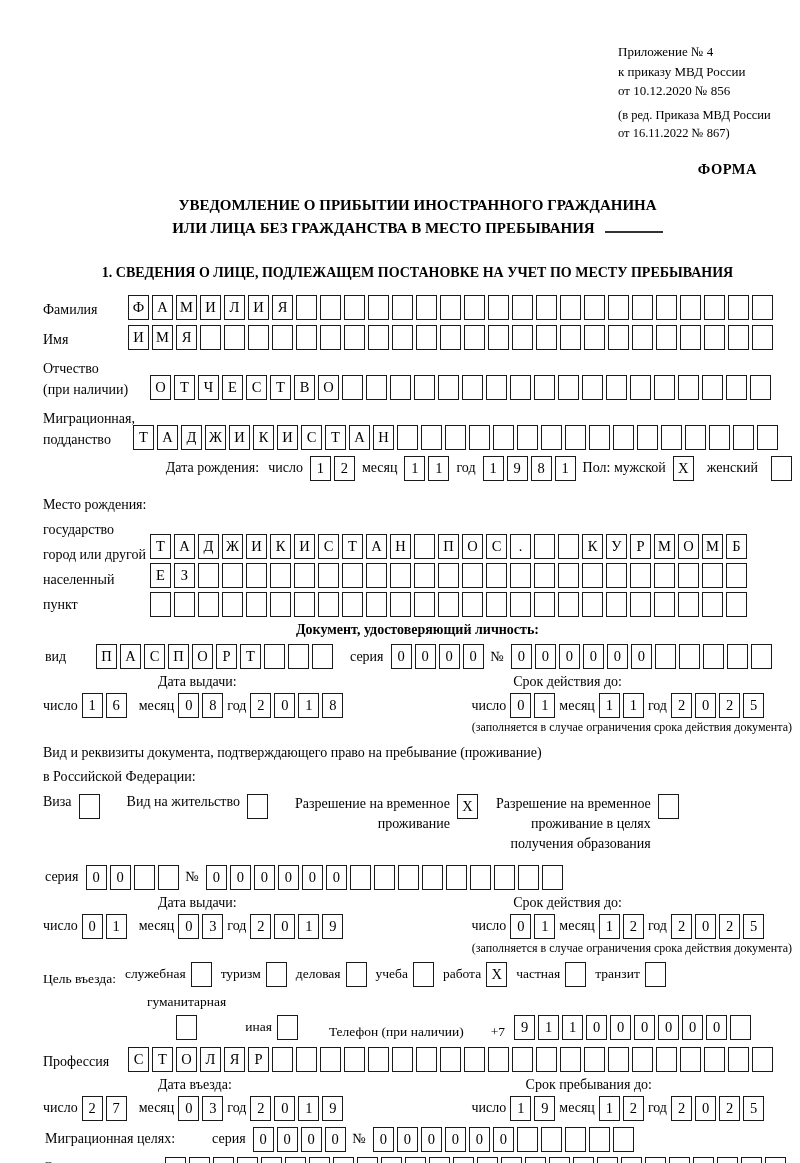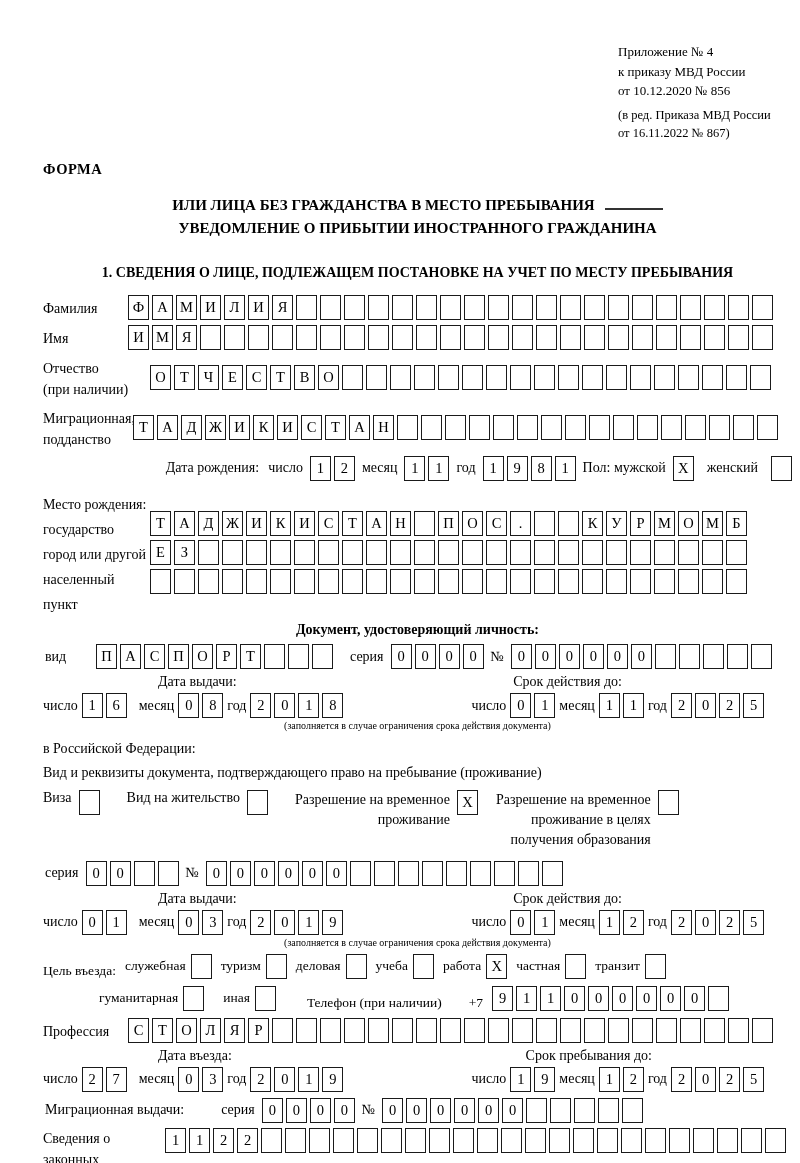--- a/index.html
+++ b/index.html
@@ -3,64 +3,64 @@
 <meta charset="utf-8">
 <style>
   * { margin:0; padding:0; box-sizing:border-box; }
   html,body { background:#fff; }
   body { width:800px; font-family:"Liberation Serif", serif; color:#000; }
   .page { width:800px; min-height:1163px; padding:42px 8px 30px 43px; }
 
   
   .annex { margin-left:575px; font-size:13px; line-height:1.5; }
   .annex-edit { margin-top:5px; font-size:12.5px; line-height:1.5; }
-  .forma { padding-right:35px; font-weight:bold; font-size:14.5px; margin-top:18px; letter-spacing:.5px; }
+  .forma { text-align:right; padding-right:35px; font-weight:bold; font-size:14.5px; margin-top:18px; letter-spacing:.5px; }
 
   .title { text-align:center; font-weight:bold; font-size:15px; line-height:1.55; margin-top:16px; }
   .blank-line { display:inline-block; width:58px; border-bottom:2px solid #333; margin-left:10px; vertical-align:baseline; }
   .sect { font-weight:bold; font-size:14px; margin-top:24px; margin-bottom:14px;text-align:center; }
 
   
-  .row { display:flex; align-items:center; margin-bottom:5px; }
+  .row { display:flex; align-items:flex-end; margin-bottom:5px; }
   .lbl { font-size:14px; line-height:1.5; padding-top:3px; flex:0 0 auto; }
   .w85 { width:85px; } .w90 { width:90px; } .w107 { width:107px; } .w62 { width:48px; }
   .boxrow { display:flex; gap:3px; flex-wrap:nowrap; }
   .cell, .cbox {
     width:21px; height:25px; border:1.5px solid #1a1a1a; background:#fff;
     display:inline-flex; align-items:center; justify-content:center;
     font-size:14.5px; font-family:"Liberation Serif", serif; flex:0 0 auto;
   }
   .stack3 { display:flex; flex-direction:column; gap:4px; }
 
   .inline { display:flex; align-items:center; gap:5px; font-size:14px; }
   .inline .t { padding:0 2px; }
 
   
   .datehead { display:flex; font-size:14px; margin-top:4px; }
   .datehead .h1 { margin-left:115px; }
   .datehead .h2 { margin-left:auto; margin-right:170px; }
   .daterow { display:flex; align-items:center; margin-top:3px; margin-bottom:2px; }
   .dategroup { display:flex; align-items:center; gap:4px; font-size:14px; }
   .dg-right { margin-left:auto; margin-right:28px; }
-  .note { font-size:10px; text-align:center; margin-bottom:6px; }
+  .note { font-size:12px; text-align:right; margin-bottom:6px; }
 
   .textline { font-size:14px; line-height:1.65; }
   .mt6 { margin-top:6px;justify-content:flex-end; }
 
   .center-bold { text-align:center; font-weight:bold; font-size:14px; margin:4px 0 6px 0; }
 
   
   .chkband { display:flex; align-items:flex-start; margin-top:6px; margin-bottom:10px; }
   .chkitem { display:flex; align-items:flex-start; gap:7px; font-size:14px; }
   .chkcap { text-align:right; line-height:1.45; }
   .gap25 { margin-left:27px; } .gap18 { margin-left:18px; }
 
   
   .purpose { display:flex; align-items:flex-end; gap:9px; font-size:13.5px; margin-bottom:7px; flex-wrap:nowrap; }
-  .p-ind { margin-left:56px; }
+  .p-ind { margin-left:104px;flex-direction:column; }
   .opt { display:flex; align-items:center; gap:5px; }
 
   
   .guard { display:flex; align-items:flex-start; margin-top:4px; }
   .guard-lbls { width:122px; font-size:14px; line-height:1.55; flex:0 0 auto; }
 </style>
 </head>
 <body>
 
 <div class="page">
@@ -70,24 +70,24 @@
     <div>к приказу МВД России</div>
     <div>от 10.12.2020 № 856</div>
     <div class="annex-edit">
       <div>(в ред. Приказа МВД России</div>
       <div>от 16.11.2022 № 867)</div>
     </div>
   </div>
   <div class="forma">ФОРМА</div>
 
   <div class="title">
+    <div>УВЕДОМЛЕНИЕ О ПРИБЫТИИ ИНОСТРАННОГО ГРАЖДАНИНА</div>
     <div>
       <span>ИЛИ ЛИЦА БЕЗ ГРАЖДАНСТВА В МЕСТО ПРЕБЫВАНИЯ</span><span class="blank-line"></span>
     </div>
-    <div>УВЕДОМЛЕНИЕ О ПРИБЫТИИ ИНОСТРАННОГО ГРАЖДАНИНА</div>
   </div>
 
   <div class="sect">1. СВЕДЕНИЯ О ЛИЦЕ, ПОДЛЕЖАЩЕМ ПОСТАНОВКЕ НА УЧЕТ ПО МЕСТУ ПРЕБЫВАНИЯ</div>
 
   <div class="row">
     <span class="lbl w85">Фамилия</span>
     <div class="boxrow">
         <span class="cell">Ф</span>
         <span class="cell">А</span>
         <span class="cell">М</span>
@@ -417,22 +417,22 @@
       <div class="boxrow">
           <span class="cell">2</span>
           <span class="cell">0</span>
           <span class="cell">2</span>
           <span class="cell">5</span>
         </div>
     </div>
   </div>
   <div class="note">(заполняется в случае ограничения срока действия документа)</div>
 
+  <div class="textline">Вид и реквизиты документа, подтверждающего право на пребывание (проживание)</div>
   <div class="textline">в Российской Федерации:</div>
-  <div class="textline">Вид и реквизиты документа, подтверждающего право на пребывание (проживание)</div>
 
   <div class="chkband">
     <div class="chkitem">
       <span>Виза</span>
       <span class="cbox"></span>
     </div>
     <div class="chkitem gap25">
       <span>Вид на жительство</span>
       <span class="cbox"></span>
     </div>
@@ -655,21 +655,21 @@
       <div class="boxrow">
           <span class="cell">2</span>
           <span class="cell">0</span>
           <span class="cell">2</span>
           <span class="cell">5</span>
         </div>
     </div>
   </div>
 
   <div class="row inline">
-    <span class="t">Миграционная выдачи:</span>
+    <span class="t">Миграционная целях:</span>
     <span class="t" style="margin-left:28px">серия</span>
     <div class="boxrow">
         <span class="cell">0</span>
         <span class="cell">0</span>
         <span class="cell">0</span>
         <span class="cell">0</span>
       </div>
     <span class="t">№</span>
     <div class="boxrow">
         <span class="cell">0</span>

